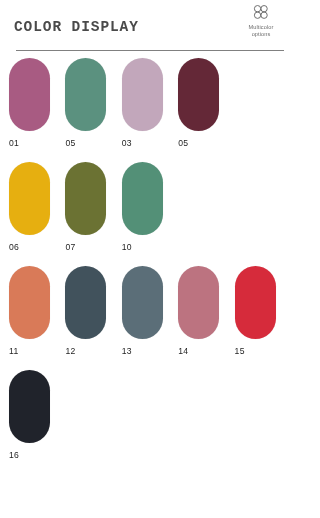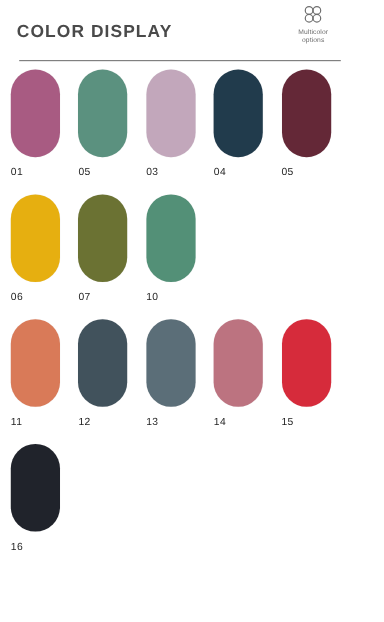--- a/index.html
+++ b/index.html
@@ -23,21 +23,21 @@
     box-sizing: border-box;
   }
   .page-title {
     position: absolute;
     left: 14px;
     top: 19px;
     font-size: 14.5px;
     font-weight: bold;
     letter-spacing: 0.9px;
     color: #4a4a4a;
-    font-family: Liberation Sans, sans-serif;
+    font-family: Liberation Mono, monospace;
   }
 
   .badge {
     position: absolute;
     right: 11px;
     top: 4px;
     width: 56px;
     text-align: center;
   }
   .badge-icon {
@@ -139,24 +139,20 @@
       </div>
       <div class="cell">
         <div class="swatch" style="background: rgb(91, 145, 127);"></div>
         <div class="swatch-label">05</div>
       </div>
       <div class="cell">
         <div class="swatch" style="background: rgb(194, 167, 187);"></div>
         <div class="swatch-label">03</div>
       </div>
       <div class="cell">
-        <div class="swatch" style="background: rgb(33, 59, 76);"></div>
-        <div class="swatch-label">04</div>
-      </div>
-      <div class="cell">
         <div class="swatch" style="background: rgb(100, 40, 55);"></div>
         <div class="swatch-label">05</div>
       </div>
     </div>
     <div class="row-spacer"></div>
     <div class="row">
       <div class="cell">
         <div class="swatch" style="background: rgb(230, 175, 16);"></div>
         <div class="swatch-label">06</div>
       </div>

